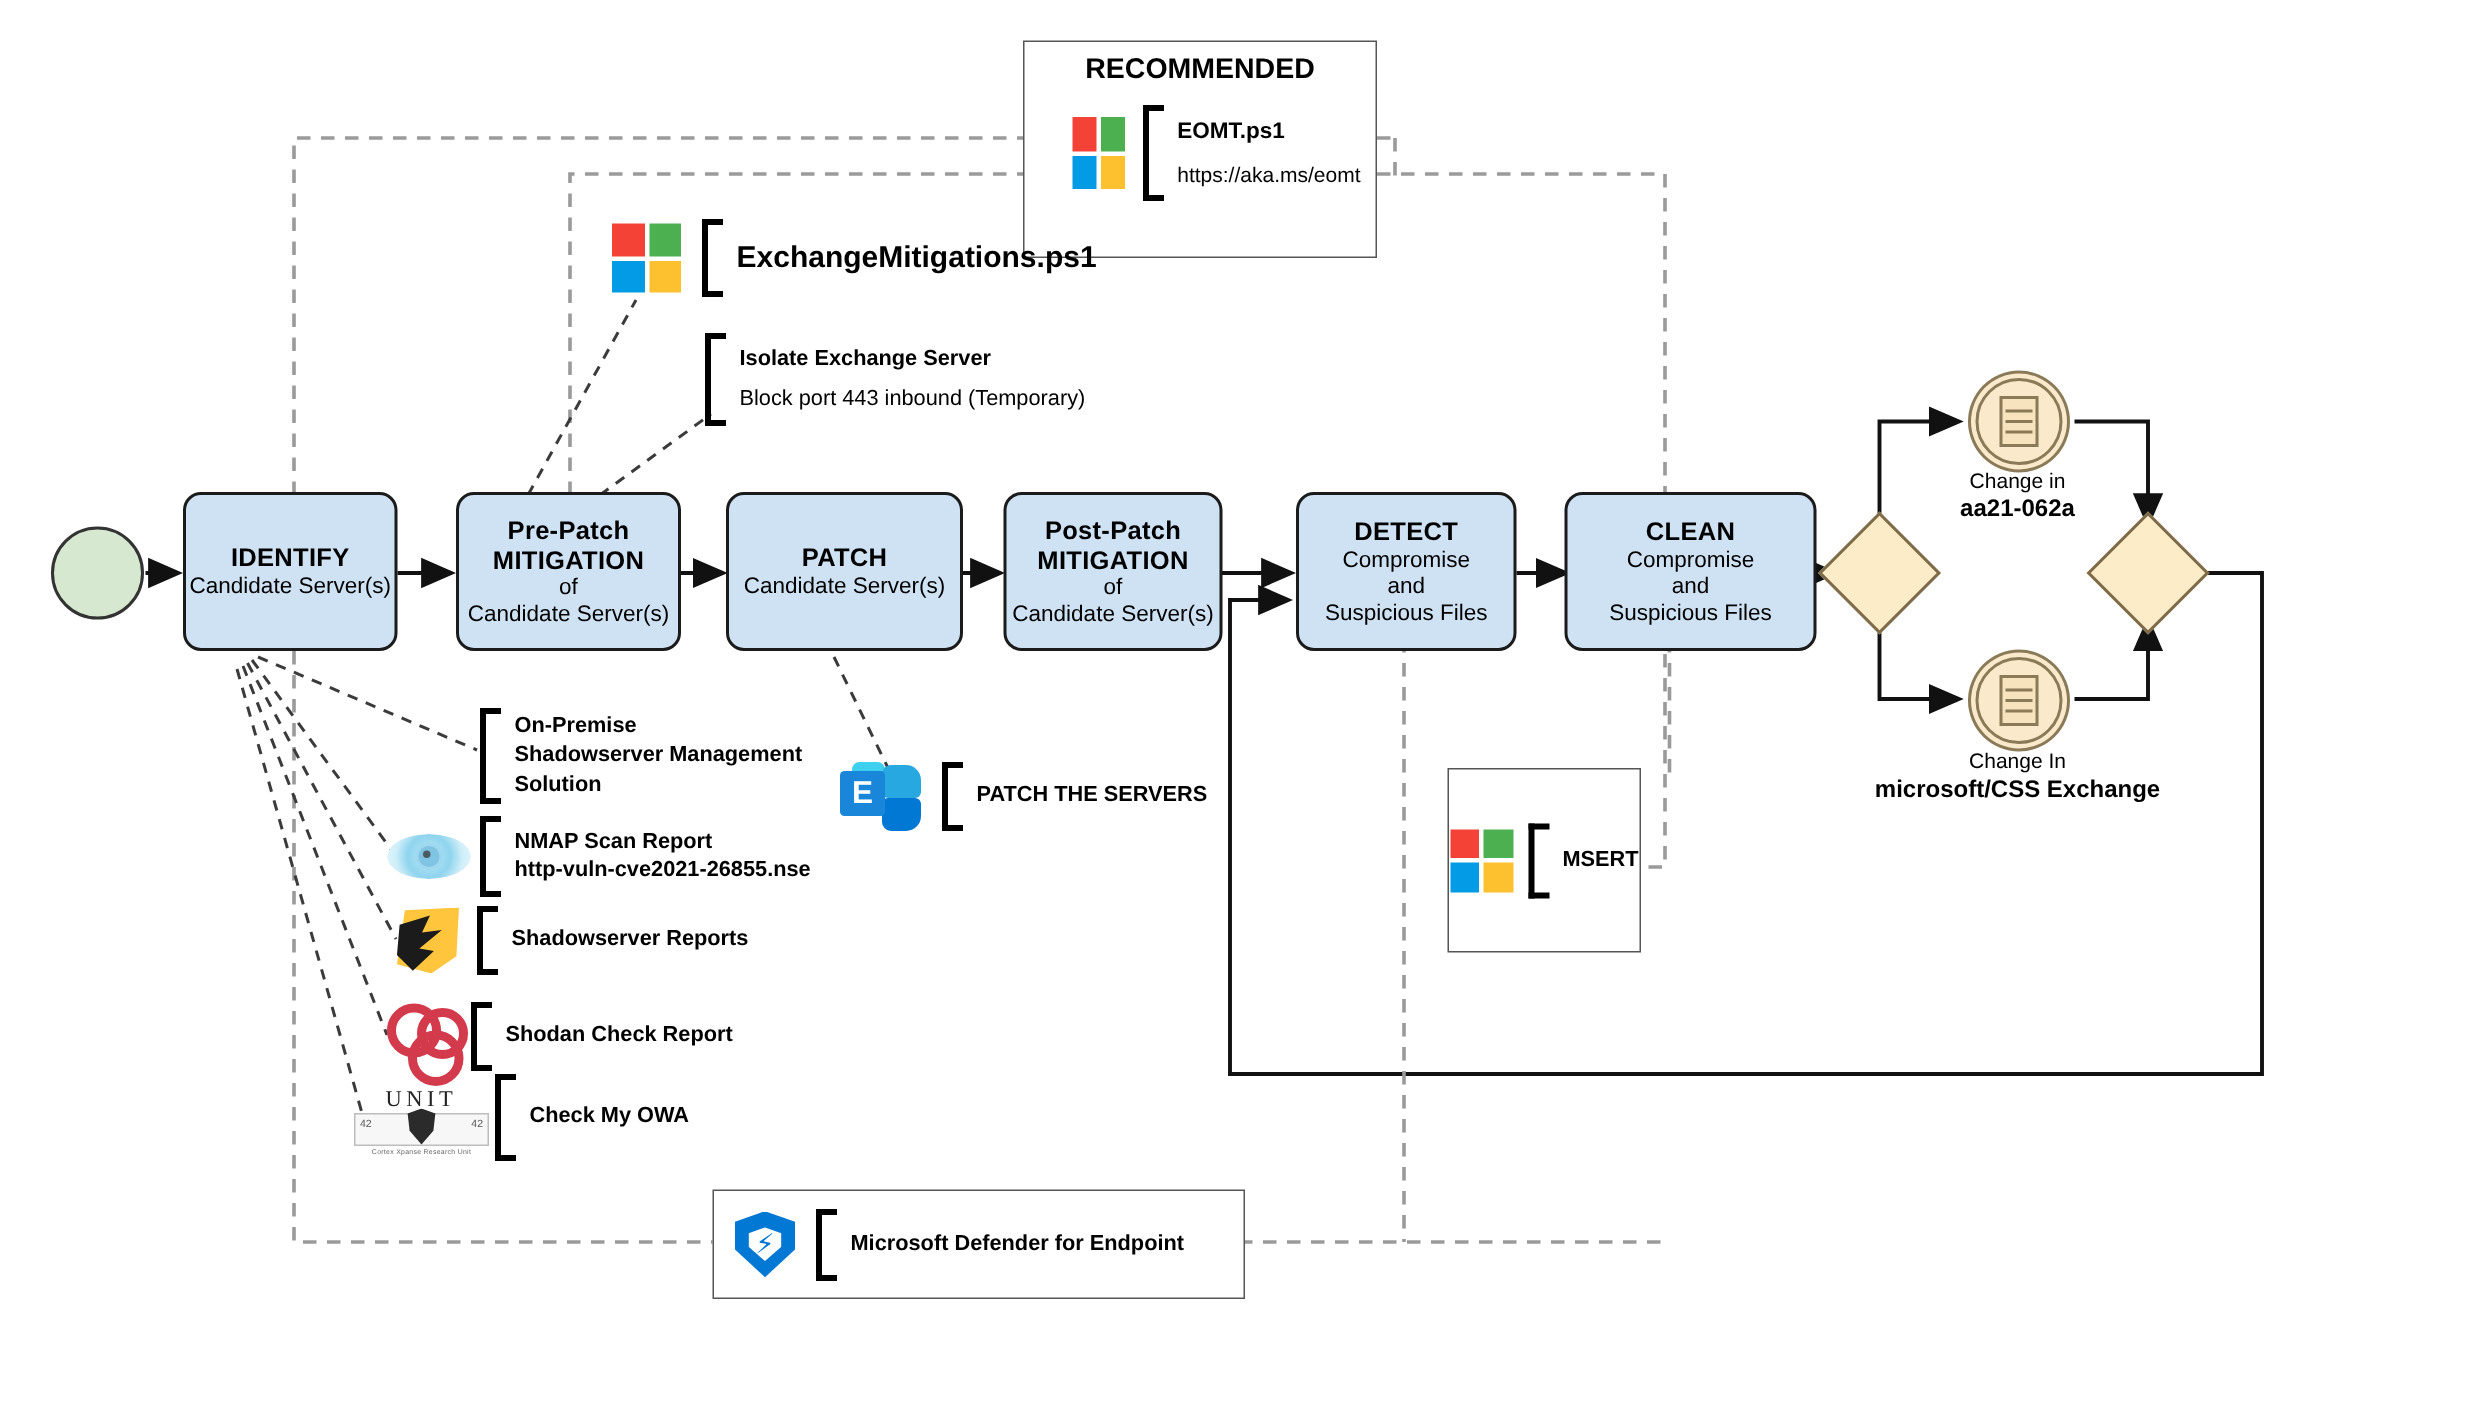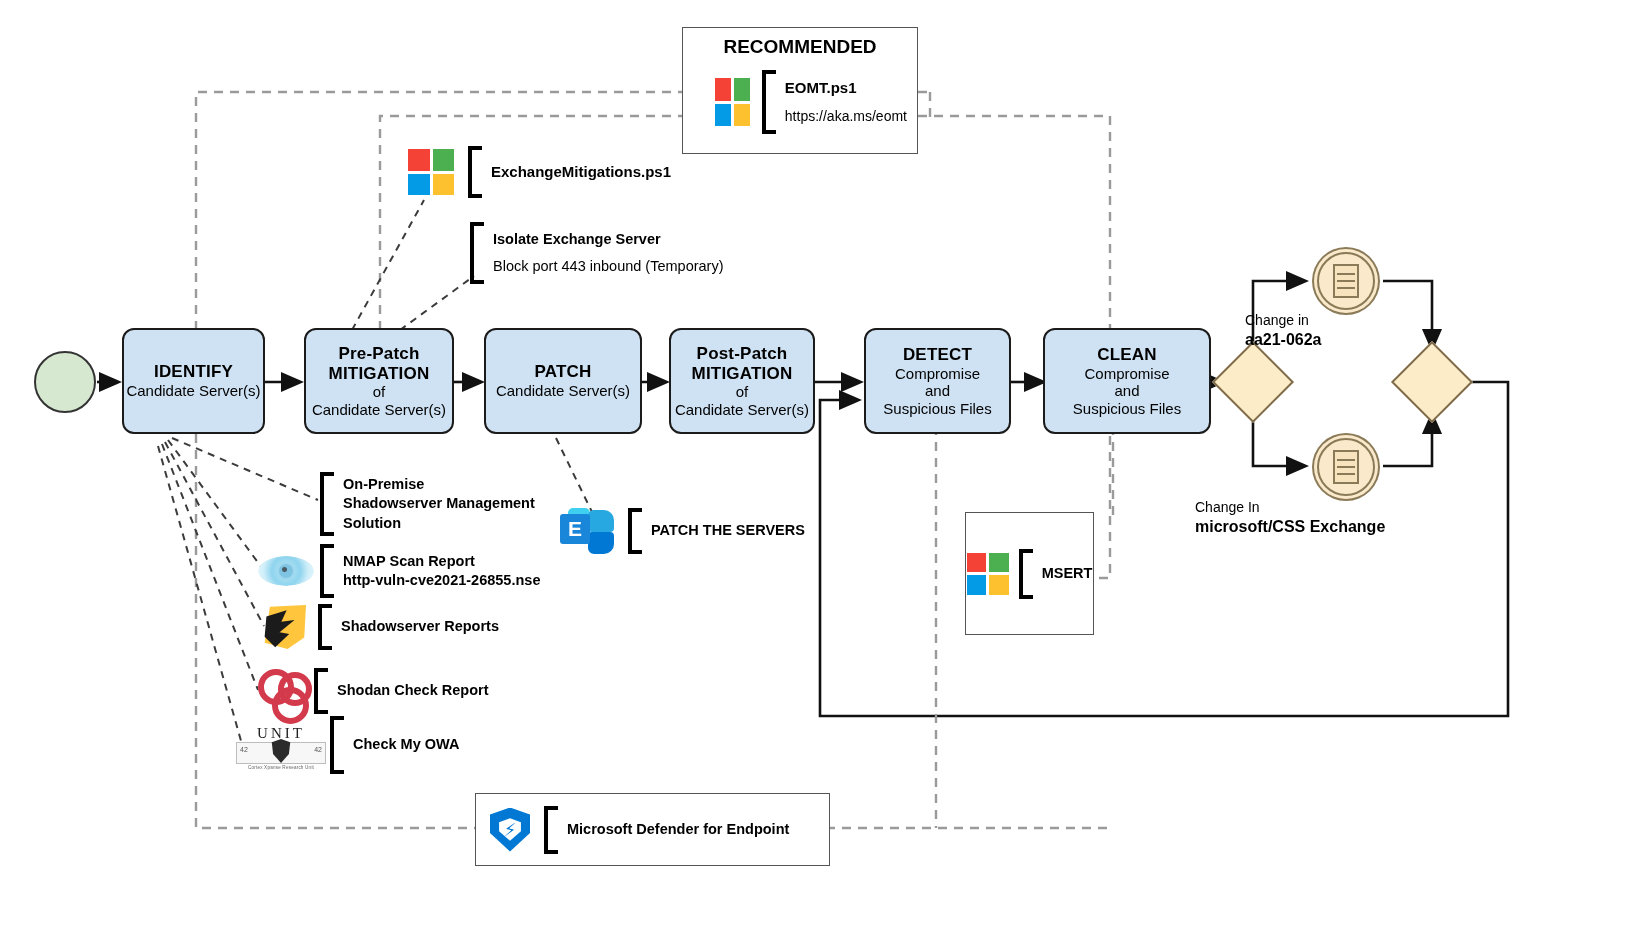--- a/index.html
+++ b/index.html
@@ -26,21 +26,21 @@
   .diamond{width:58px;height:58px;background:#fdecc8;border:2px solid #7d6b4a;
       transform:rotate(45deg);}
 
   
   .dbnode{width:58px;height:58px;border-radius:50%;background:#faeacb;
       border:2px solid #8a7a57;box-shadow:0 0 0 3px #faeacb, 0 0 0 5px #8a7a57;
       display:flex;align-items:center;justify-content:center;}
   .dbinner{width:26px;height:34px;border:2px solid #8a7a57;background:#f7e4bf;
       display:flex;flex-direction:column;justify-content:space-evenly;padding:2px 2px;box-sizing:border-box;}
   .dbinner i{display:block;height:0;border-top:2px solid #8a7a57;}
-  .dblabel{position:absolute;text-align:left;font-size:14px;line-height:1.25;white-space:nowrap;}
+  .dblabel{position:absolute;text-align:center;font-size:14px;line-height:1.25;white-space:nowrap;}
   .dblabel b{font-size:16px;}
 
   
   .ann{position:absolute;display:flex;align-items:stretch;}
   .brk{width:14px;border-left:4px solid #000;border-top:4px solid #000;border-bottom:4px solid #000;
        box-sizing:border-box;}
   .anntext{padding-left:9px;display:flex;flex-direction:column;justify-content:center;
       font-size:14.5px;line-height:1.32;white-space:nowrap;}
   .anntext .b{font-weight:bold;}
   .anntext .n{font-weight:normal;}
@@ -215,21 +215,21 @@
         <i></i>
         <i></i>
         <i></i>
       </div>
   </div>
   <div class="dblabel" style="left:1195px;top:499px;width:300px;">
     <div>Change In</div>
     <b>microsoft/CSS Exchange</b>
   </div>
 
-  <div class="node panel" style="left:682px;top:27px;width:236px;height:127px;padding:8px 10px;">
+  <div class="node panel" style="left:682px;top:27px;width:236px;height:145px;padding:8px 10px;">
     <div class="paneltitle">RECOMMENDED</div>
     <div style="display:flex;align-items:center;margin-top:12px;">
       <div class="mslogo" style="width:48px;height:48px;margin-left:22px;">
         <span class="ms-r"></span>
           <span class="ms-g"></span>
           <span class="ms-b"></span>
           <span class="ms-y"></span>
       </div>
       <div class="ann" style="position:static;height:64px;margin-left:12px;">
         <div class="brk"></div>
@@ -244,21 +244,21 @@
   <div style="position:absolute;left:408px;top:146px;display:flex;align-items:center;">
     <div class="mslogo" style="width:46px;height:46px;">
       <span class="ms-r"></span>
         <span class="ms-g"></span>
         <span class="ms-b"></span>
         <span class="ms-y"></span>
     </div>
     <div class="ann" style="position:static;height:52px;margin-left:14px;">
       <div class="brk"></div>
       <div class="anntext">
-        <div class="b" style="font-size:15px;">ExchangeMitigations.ps1</div>
+        <div class="b" style="font-size:20px;">ExchangeMitigations.ps1</div>
       </div>
     </div>
   </div>
 
   <div class="ann" style="left:470px;top:222px;height:62px;">
     <div class="brk"></div>
     <div class="anntext">
       <div class="b">Isolate Exchange Server</div>
       <div class="n" style="margin-top:8px;">Block port 443 inbound (Temporary)</div>
     </div>

